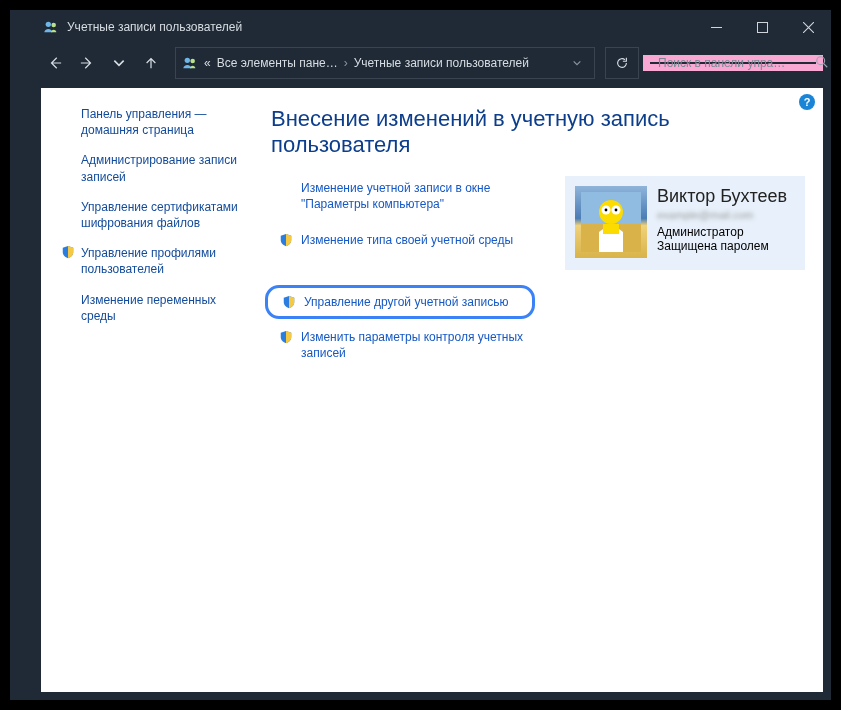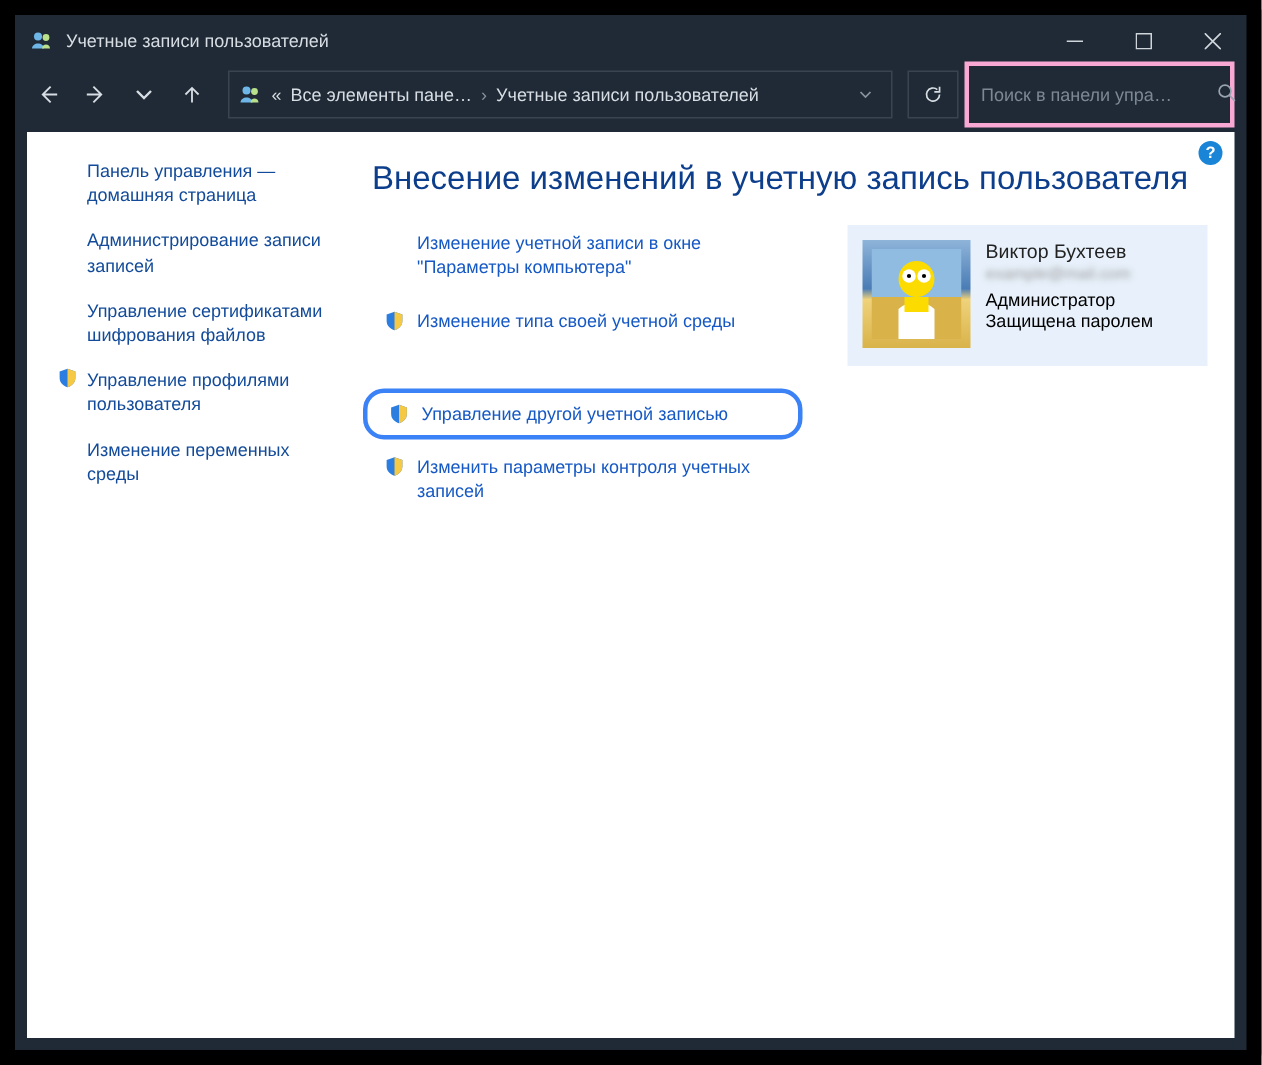--- a/index.html
+++ b/index.html
@@ -19,20 +19,21 @@
     background: #000;
     padding: 7px;
   }
   .window {
     background: #1f2a36;
     width: 100%;
     height: 100%;
     display: flex;
     flex-direction: column;
     position: relative;
+    padding-left: 23px;
   }
   
   .titlebar {
     height: 34px;
     display: flex;
     align-items: center;
     justify-content: space-between;
     padding: 0 0 0 10px;
     color: #d7dde3;
   }
@@ -81,22 +82,22 @@
     width: 22px; display:flex; justify-content:center;
     color: #8a94a1;
   }
   .refresh-btn {
     width: 34px; height: 32px;
     border: 1px solid #3a4450;
     display: flex; align-items: center; justify-content: center;
     color: #d7dde3;
   }
   .search-box {
-    width: 180px; height: 44px;
-    border: 3px solid #f9a8d4;
+    width: 180px; height: 16px;
+    border: 7px solid #f9a8d4;
     display: flex; align-items: center;
     padding: 0 8px;
     color: #7e8894;
     gap: 2px;
   }
   .search-box input {
     background: transparent; border: none; outline: none;
     color: #d7dde3; font-size: 12px; flex: 1;
   }
   .search-box input::placeholder { color: #7e8894; }
@@ -187,21 +188,21 @@
     align-self: flex-start;
   }
   .user-avatar {
     width: 72px; height: 72px;
     background: linear-gradient(180deg,#8fb4d9 0%,#4a7cb5 45%,#efd27a 55%,#d9b34a 100%);
     display:flex; align-items:center; justify-content:center;
     position:relative; overflow:hidden;
   }
   .user-avatar svg { width: 60px; height: 60px; }
   .user-info { flex: 1; font-size: 12px; color: #2a2a2a; }
-  .user-name { font-size: 13px; color: #222; margin-bottom: 2px; }
+  .user-name { font-size: 18px; color: #222; margin-bottom: 2px; }
   .user-email { color: #9a9a9a; font-size: 11px; filter: blur(2px); margin-bottom: 4px; }
   .user-role, .user-protected { color: #000000; font-size: 12px; }
 
   
   .shield svg { width: 14px; height: 14px; display:block; }
   .users-icon svg { width: 16px; height: 16px; display:block; }
 </style>
 </head>
 <body>
 
@@ -314,21 +315,21 @@
         <span class="shield"></span>
         <span>Управление сертификатами шифрования файлов</span>
       </div>
       <div class="sidebar-item">
         <span class="shield">
           <svg viewBox="0 0 16 16">
                 <path d="M8 1 L14 3 V8 C14 12 11 14 8 15 C5 14 2 12 2 8 V3 Z" fill="#2b7de0"></path>
                 <path d="M8 1 L14 3 V8 C14 12 11 14 8 15 V1 Z" fill="#f6c944"></path>
               </svg>
         </span>
-        <span>Управление профилями пользователя</span>
+        <span>Управление профилями пользователей</span>
       </div>
       <div class="sidebar-item">
         <span class="shield"></span>
         <span>Изменение переменных среды</span>
       </div>
     </div>
 
     <div class="main">
       <div class="main-heading">Внесение изменений в учетную запись пользователя</div>
       <div class="main-body">

